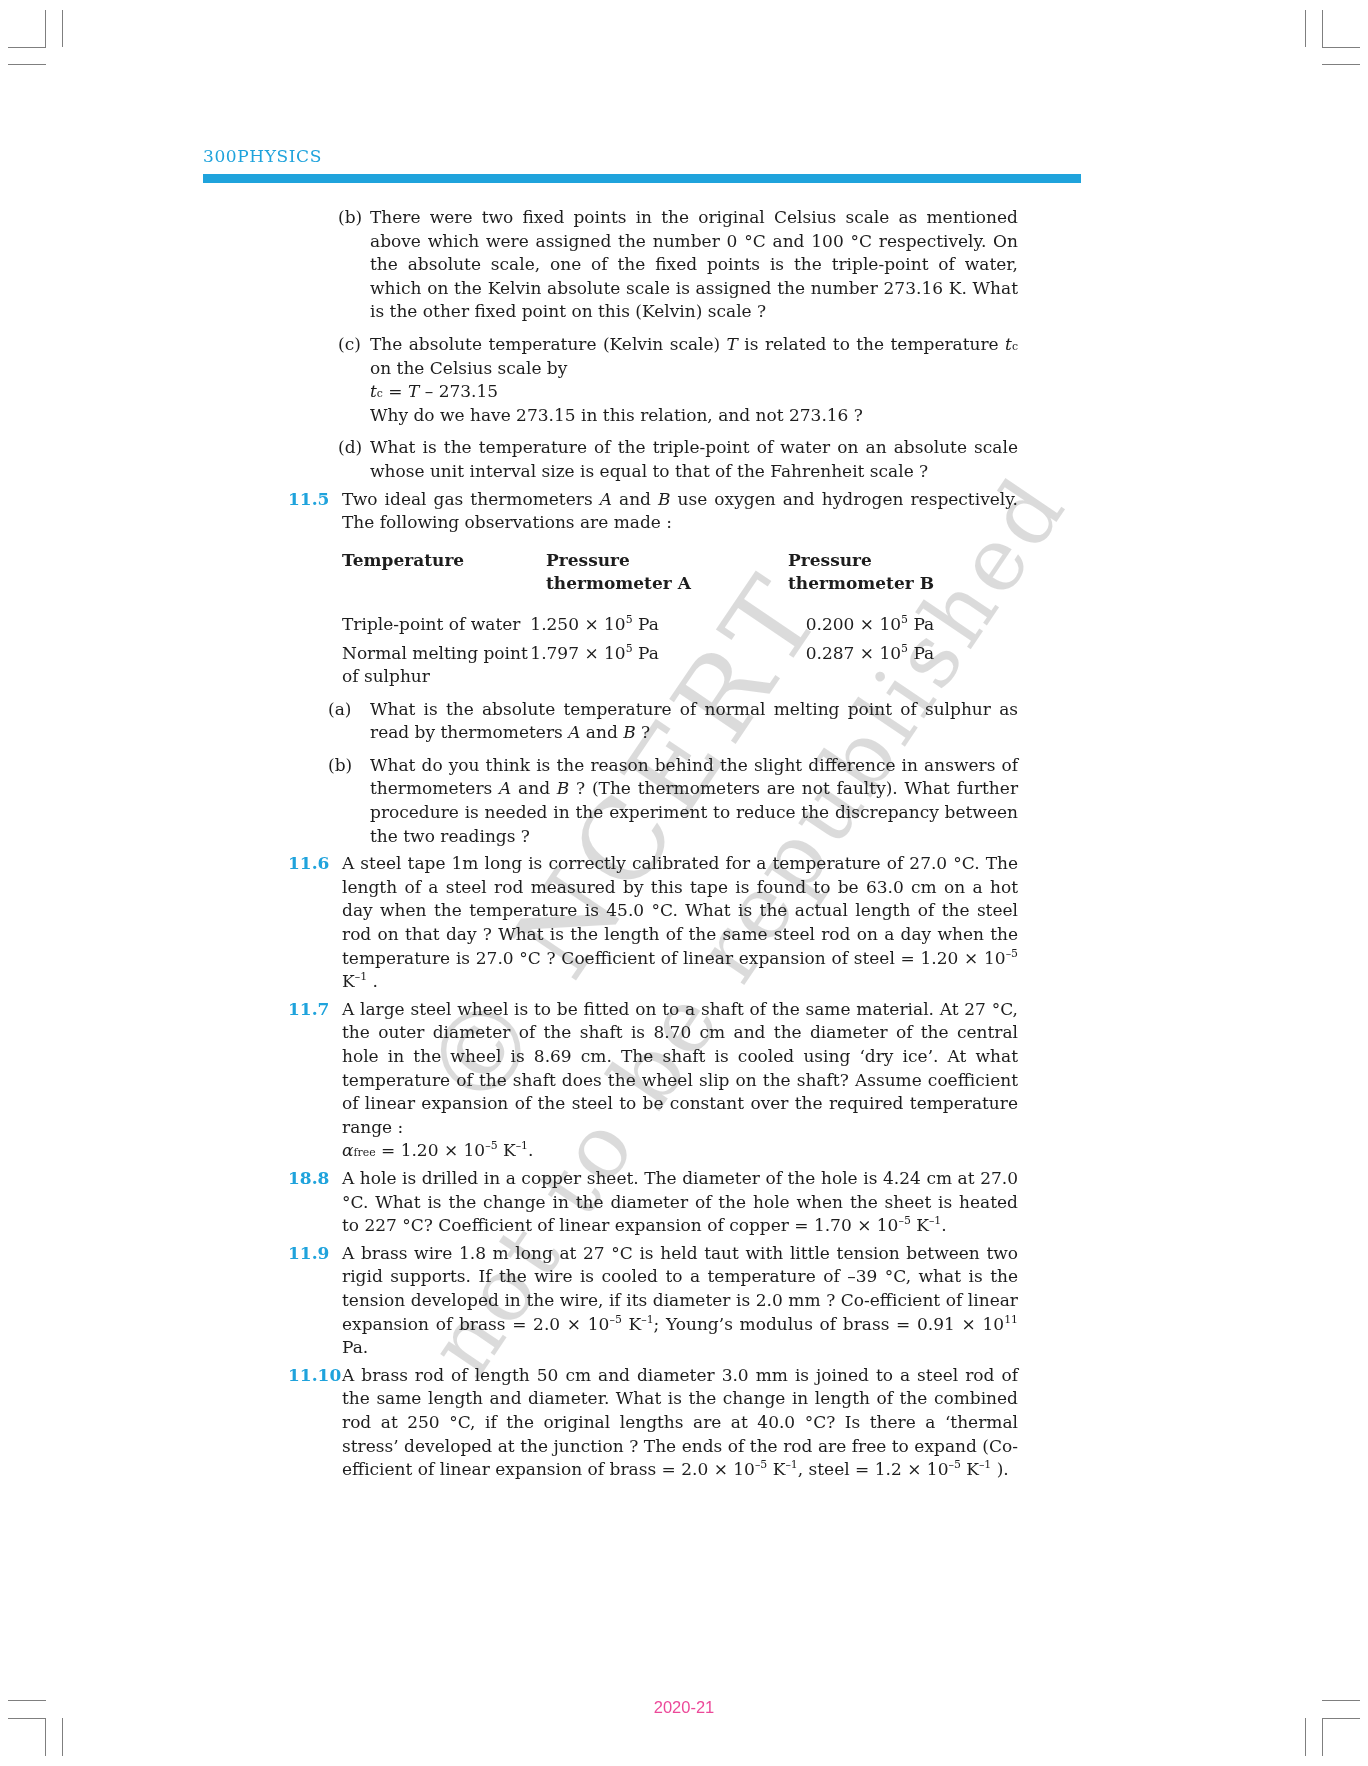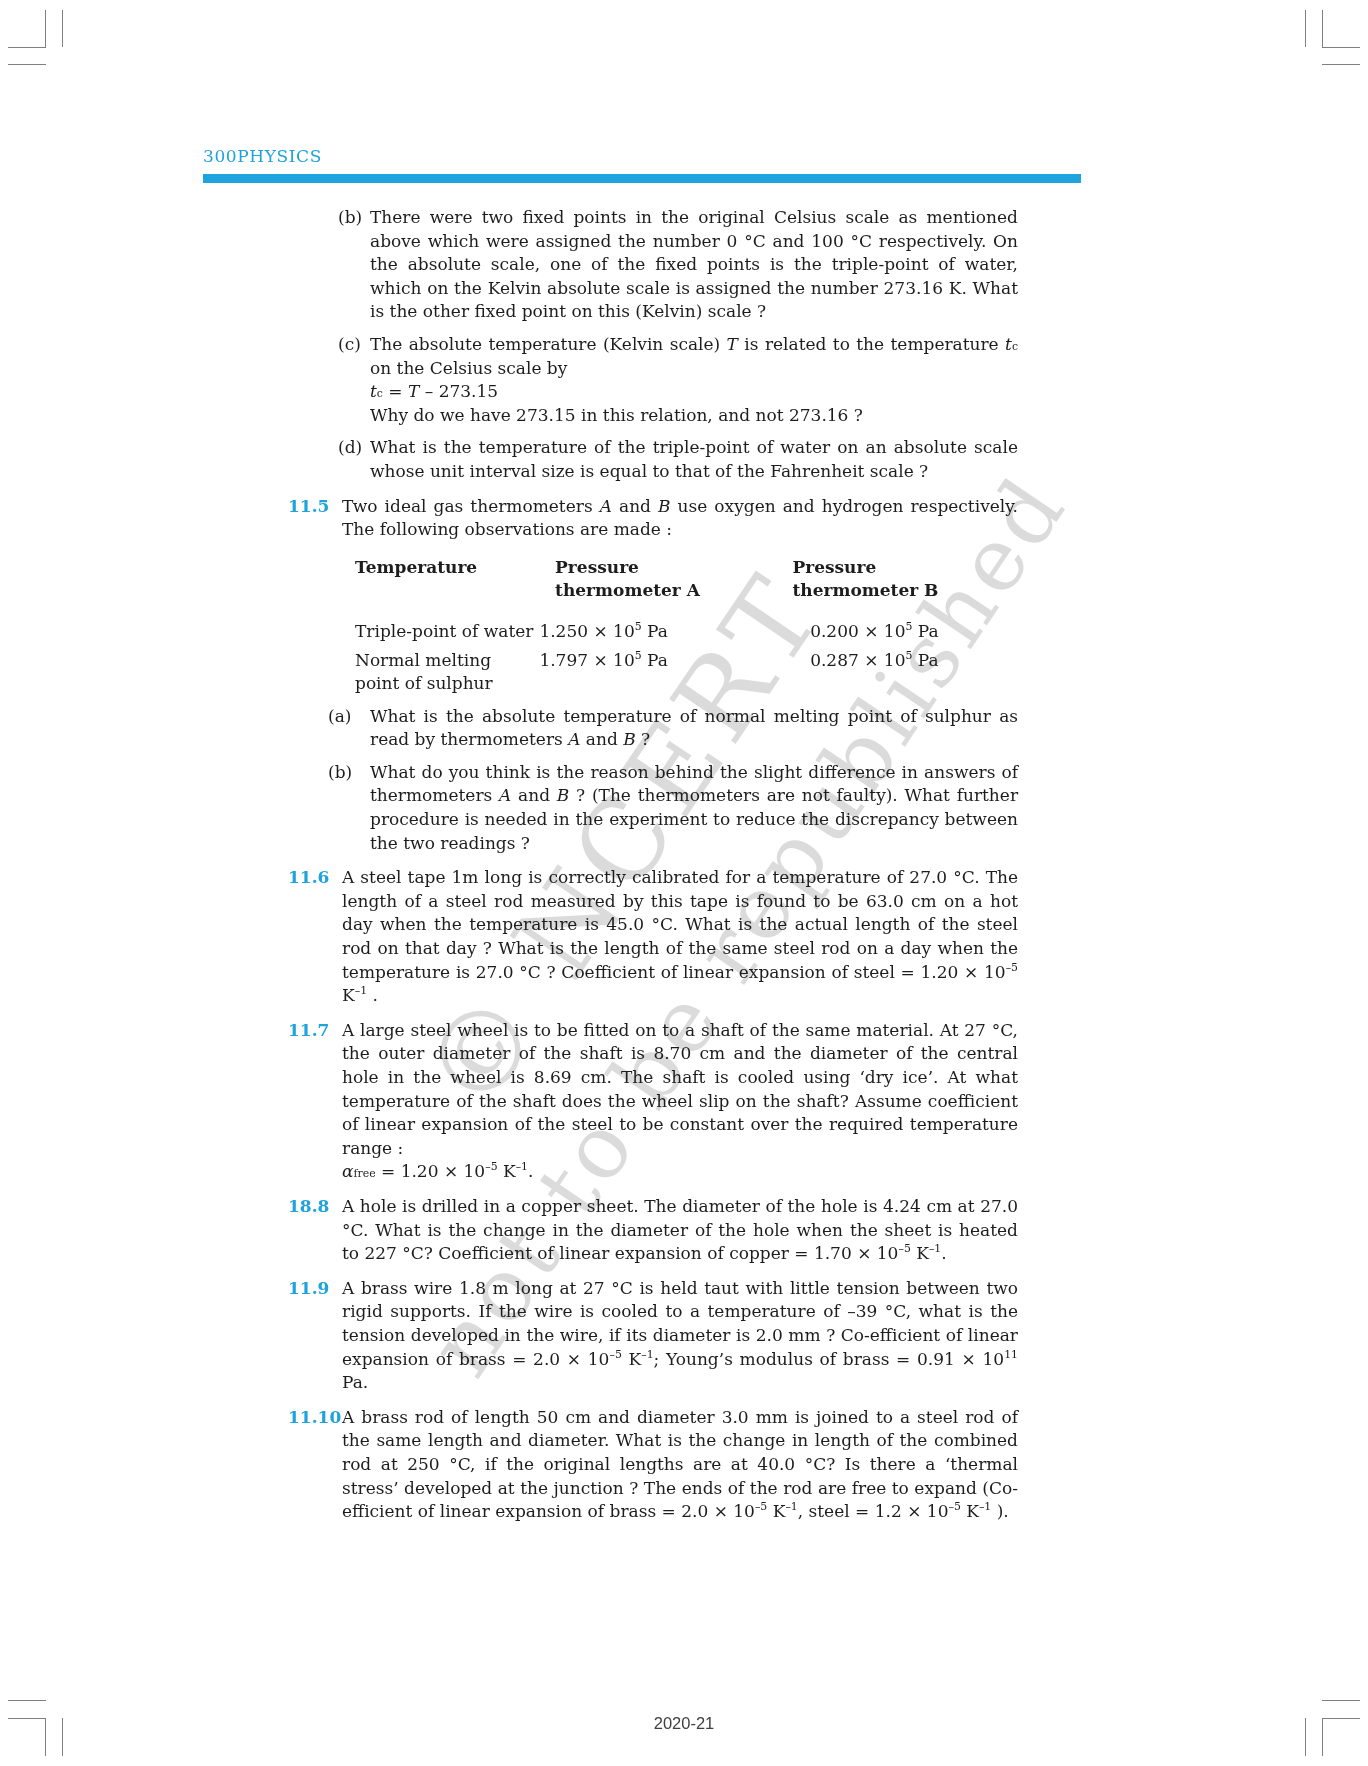--- a/index.html
+++ b/index.html
@@ -41,43 +41,43 @@
     z-index:1;
   }
   .main p{margin:0;}
   .cont-para{margin-left:167px;margin-top:5px;}
   .si{display:flex;margin-top:9px;}
   .si .lab{flex:0 0 32px;margin-left:135px;text-align:left;}
   .si .body{flex:1;}
   .si2{display:flex;margin-top:9px;}
   .si2 .lab{flex:0 0 42px;margin-left:125px;text-align:left;}
   .si2 .body{flex:1;}
-  .ex{display:flex;margin-top:11px;}
+  .ex{display:flex;margin-top:4px;}
   .ex .num{flex:0 0 54px;margin-left:85px;color:var(--accent,#1b9fd9);font-weight:bold;}
   .ex .body{flex:1;}
   .eq{margin:4px 0 4px 88px;text-align:left;}
   .alpha-line{margin-top:3px;text-align:left;}
   
   .tbl{margin:14px 0 4px 139px;text-align:left;}
   .trow{display:flex;}
   .thead{font-weight:bold;margin-bottom:17px;}
-  .tc1{width:204px;margin-left:13px;}
+  .tc1{width:204px;}
   .tc2{width:242px;}
   .tc3{width:230px;}
   .val{padding-left:52px;}
   .r1{margin-bottom:5px;}
   
   .rt-i{font-style:italic;}
   .rt-sup{font-size:64%;vertical-align:super;line-height:0;}
   .rt-sub{font-size:64%;vertical-align:-18%;line-height:0;}
   
   .ftr{
     position:absolute;left:0;top:1698px;width:100%;
     text-align:center;font-family:"Liberation Sans","DejaVu Sans",sans-serif;
-    font-size:16.5px;color:#404040;z-index:1;margin-top:16px;
+    font-size:16.5px;color:#ec4899;z-index:1;
   }
 </style>
 </head>
 <body>
 
 <div class="page" style="--accent: #1fa3dc;">
 
   <div>
 
     <div class="mark" style="left:45px;top:10px;width:1px;height:37px;"></div>

